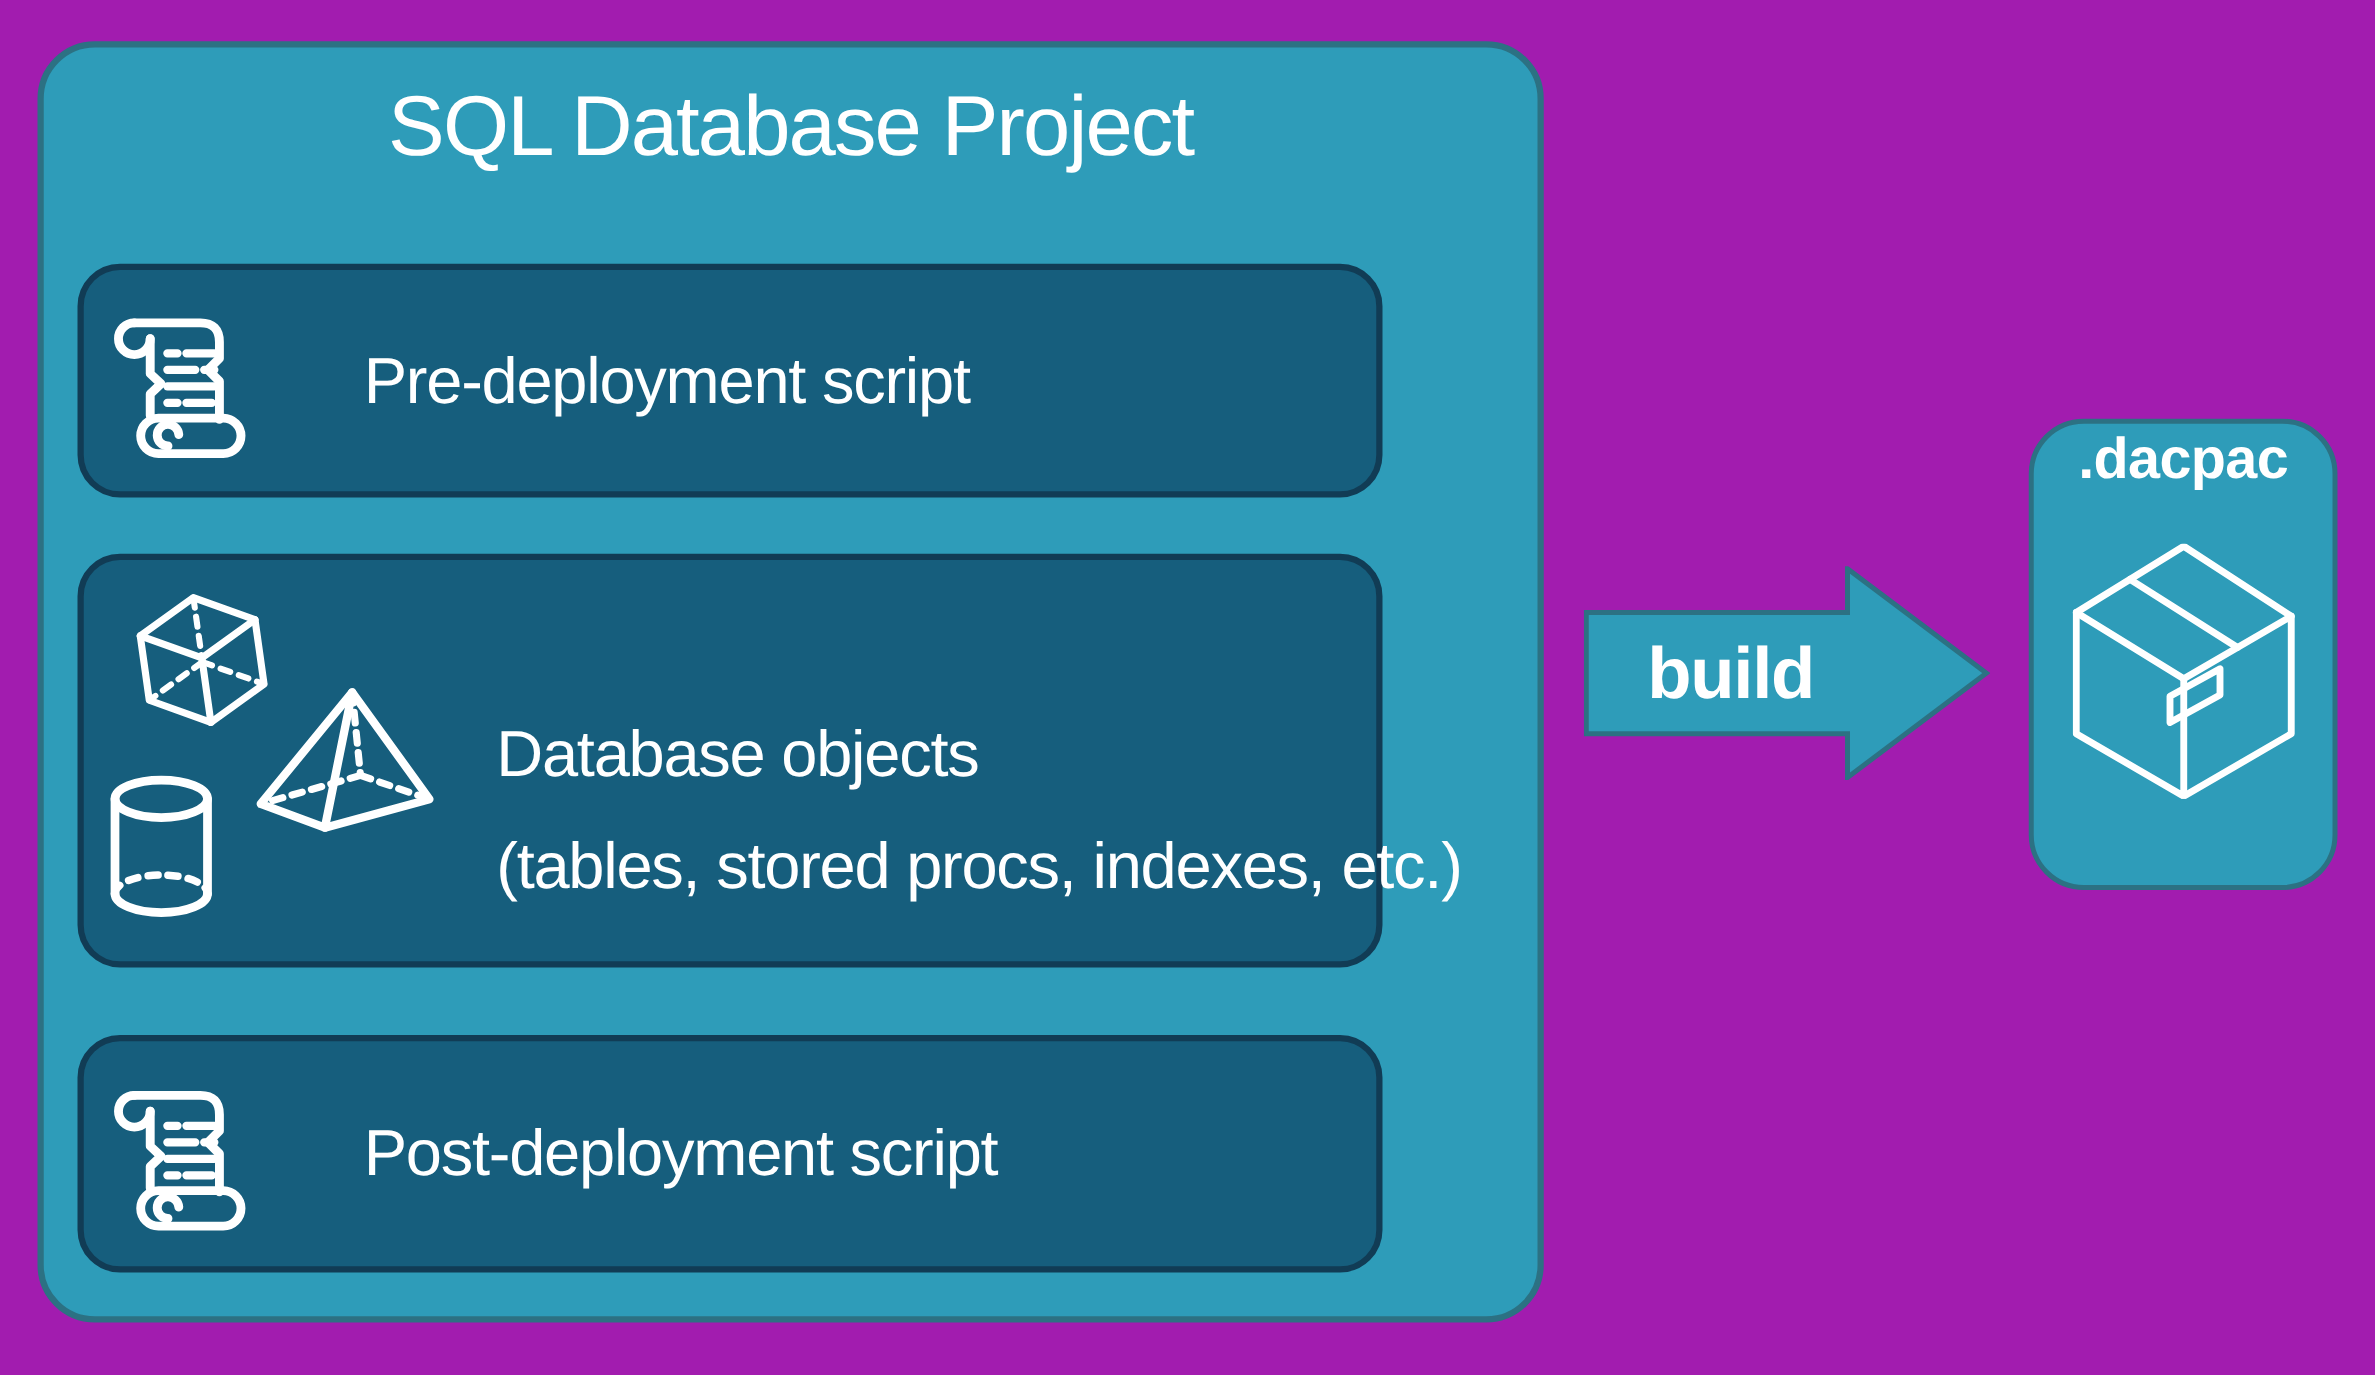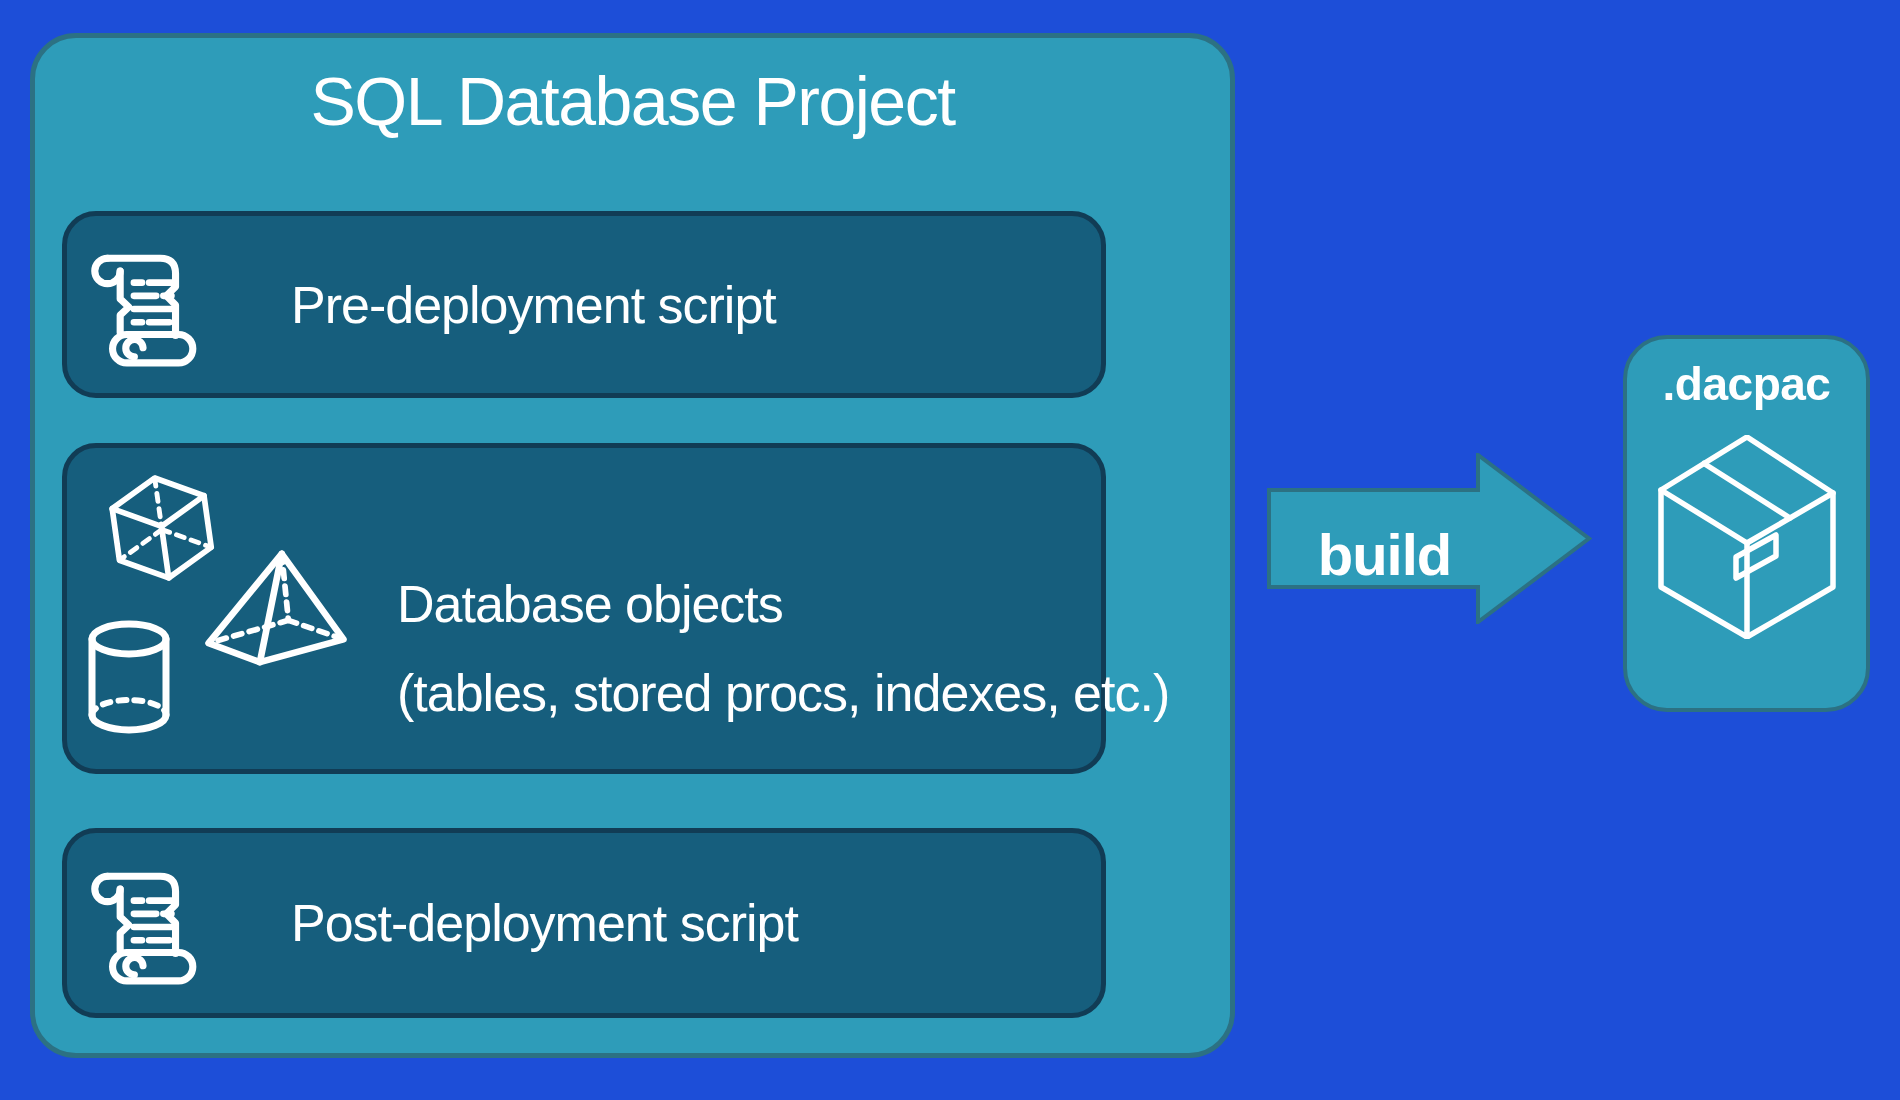--- a/index.html
+++ b/index.html
@@ -1,20 +1,20 @@
 <!DOCTYPE html>
 <html><head>
 <meta charset="utf-8">
 <style>
   html, body { margin: 0; padding: 0; background: #ffffff; }
   .canvas {
     position: relative;
     width: 1900px;
     height: 1100px;
-    background: #1d4ed8;
+    background: #a21caf;
     overflow: hidden;
     font-family: "Liberation Sans", "DejaVu Sans", sans-serif;
   }
 
   
   .project-box {
     position: absolute;
     left: 30px; top: 33px;
     width: 1205px; height: 1025px;
     background: #2E9CB9;
@@ -81,21 +81,21 @@
 
   
   .build-arrow {
     position: absolute;
     left: 1267px; top: 453px;
     width: 325px; height: 171px;
   }
   .build-arrow svg { position: absolute; left: 0; top: 0; }
   .build-label {
     position: absolute;
-    left: 0; top: 16px;
+    left: 0; top: 0;
     width: 235px; height: 171px;
     display: flex;
     align-items: center;
     justify-content: center;
     color: #ffffff;
     font-size: 58px;
     font-weight: 700;
     letter-spacing: -1px;
   }
 
@@ -104,21 +104,20 @@
     position: absolute;
     left: 1623px; top: 335px;
     width: 247px; height: 377px;
     background: #2E9CB9;
     border: 4px solid #2C7183;
     border-radius: 44px;
     box-sizing: border-box;
     text-align: center;
   }
   .dacpac-label {
-    margin-top: 18px;
     color: #ffffff;
     font-size: 46px;
     font-weight: 700;
     letter-spacing: -0.5px;
   }
   .package-icon-wrap {
     position: absolute;
     left: 50%; top: 96px;
     transform: translateX(-50%);
     width: 178px; height: 204px;

